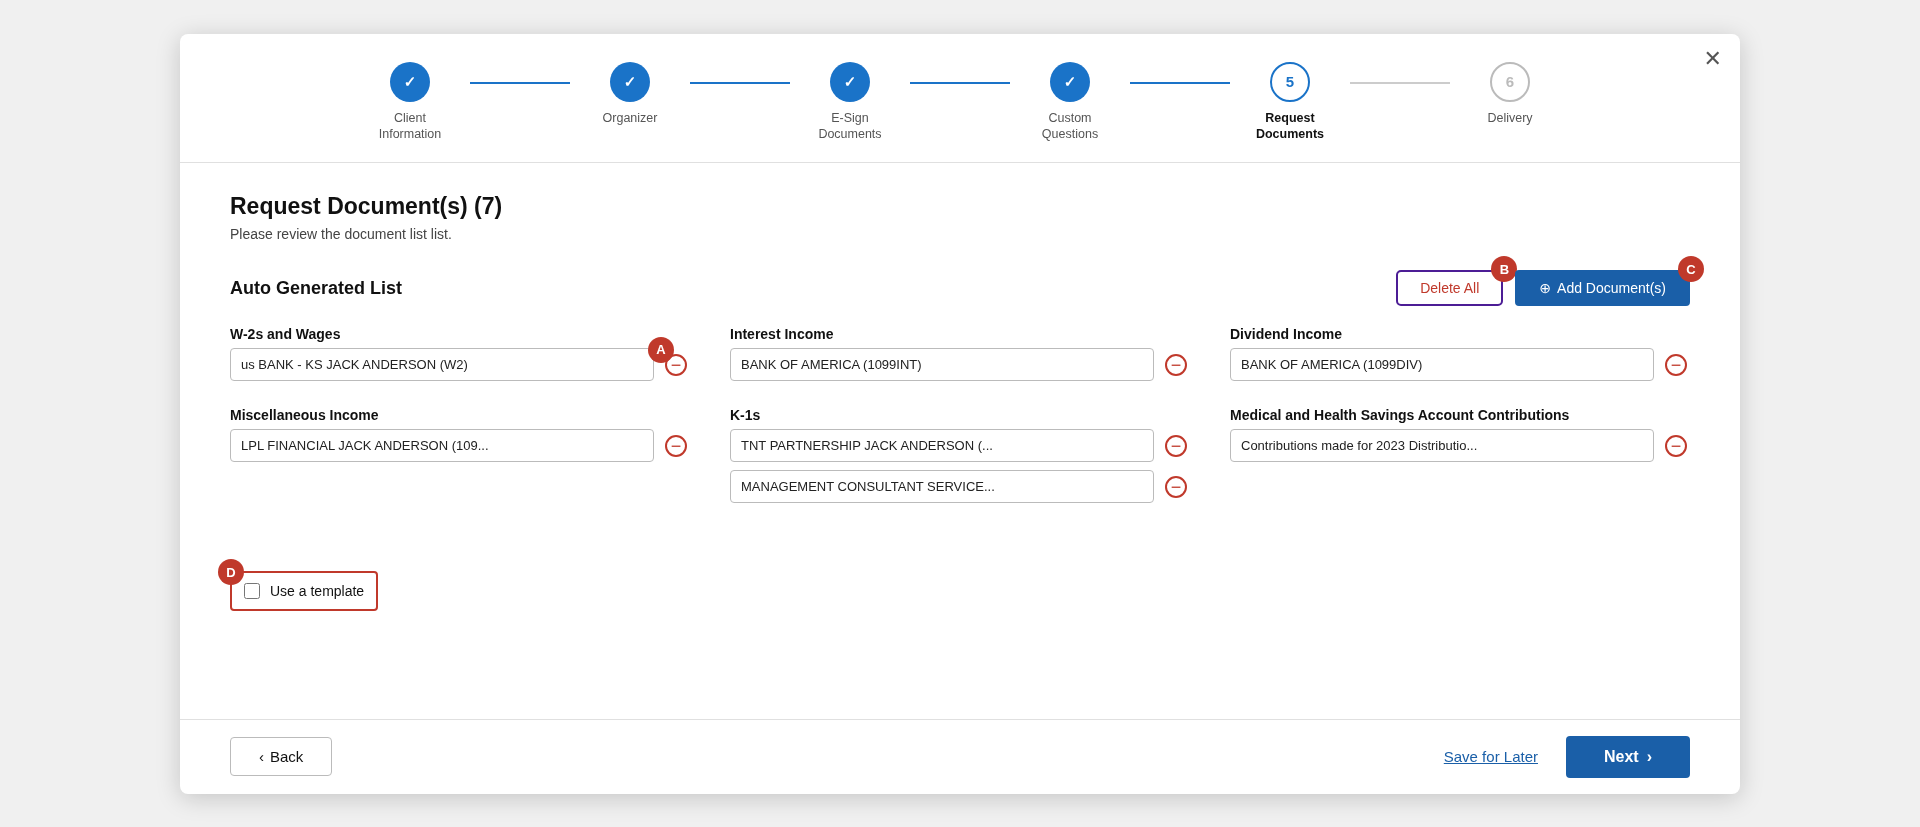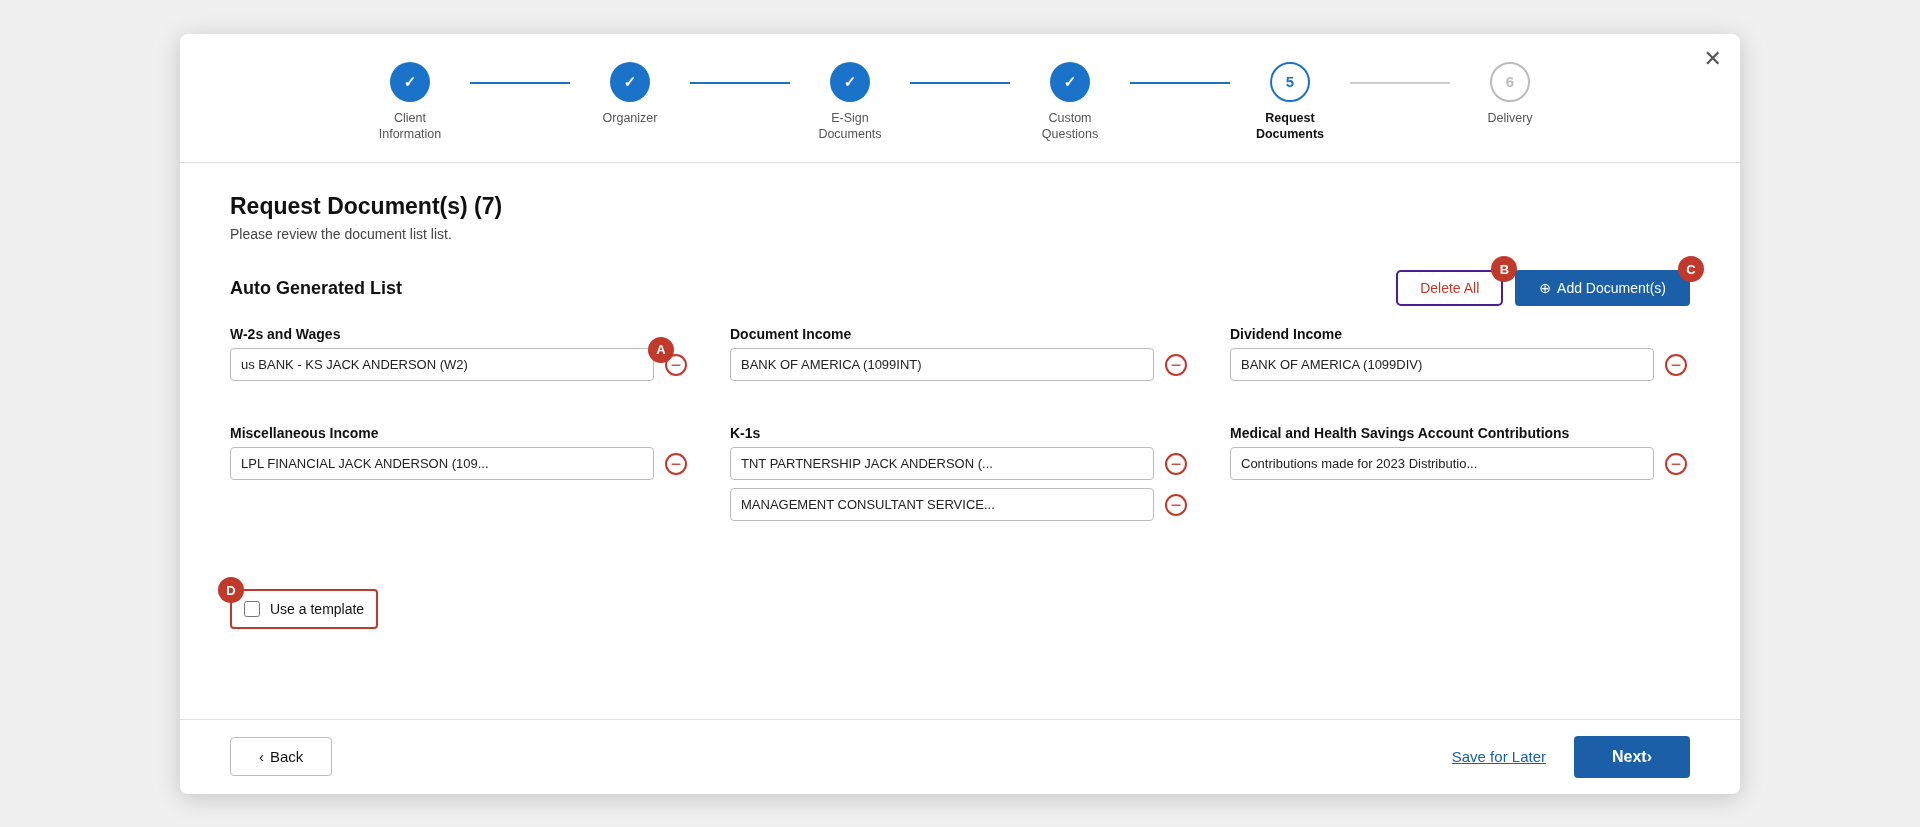--- a/index.html
+++ b/index.html
@@ -149,21 +149,21 @@
       font-weight: 500;
       display: flex;
       align-items: center;
       gap: 6px;
       position: relative;
     }
     
     .doc-grid {
       display: grid;
       grid-template-columns: 1fr 1fr 1fr;
-      gap: 18px 40px;
+      gap: 0 40px;
     }
     .doc-group {
       margin-bottom: 18px;
     }
     .doc-group-label {
       font-size: 14px;
       font-weight: 600;
       color: #111;
       margin-bottom: 6px;
     }
@@ -291,20 +291,21 @@
       background: #1a5fa8;
       color: #fff;
       border: none;
       border-radius: 4px;
       padding: 12px 38px;
       font-size: 16px;
       font-weight: 600;
       cursor: pointer;
       display: flex;
       align-items: center;
+      gap: 8px;
     }
     
     .remove-circle {
       display: inline-block;
       width: 22px;
       height: 22px;
       border-radius: 50%;
       border: 2px solid #c0392b;
       color: #c0392b;
       font-size: 18px;
@@ -405,21 +406,21 @@
         <div class="doc-item" style="position:relative;">
           <input class="doc-input" type="text" value="us BANK - KS JACK ANDERSON (W2)" readonly="" style="">
           <button class="remove-btn" style="position:relative;">
             <span class="remove-circle">−</span>
             <div class="badge badge-left" style="top:-14px; left:-14px; right:auto;">A</div>
           </button>
         </div>
       </div>
 
       <div class="doc-group">
-        <div class="doc-group-label">Document Income</div>
+        <div class="doc-group-label">Interest Income</div>
         <div class="doc-item">
           <input class="doc-input" type="text" value="BANK OF AMERICA (1099INT)" readonly="" style="">
           <button class="remove-btn">
             <span class="remove-circle">−</span>
           </button>
         </div>
       </div>
 
       <div class="doc-group">
         <div class="doc-group-label">Dividend Income</div>

